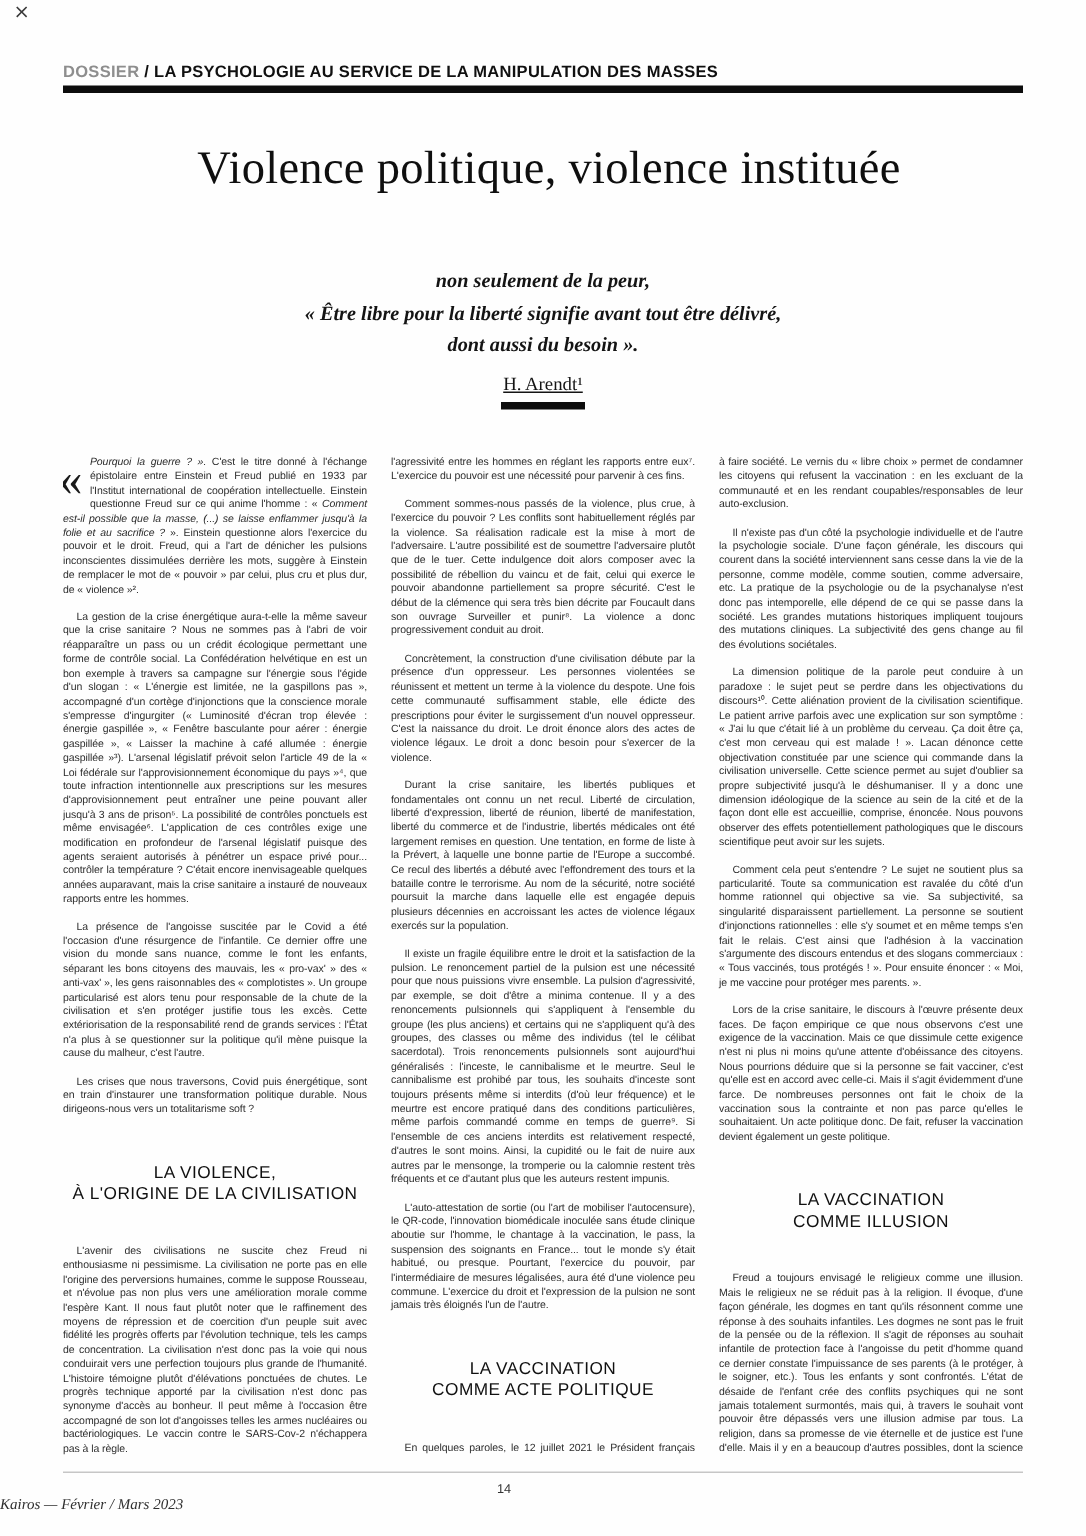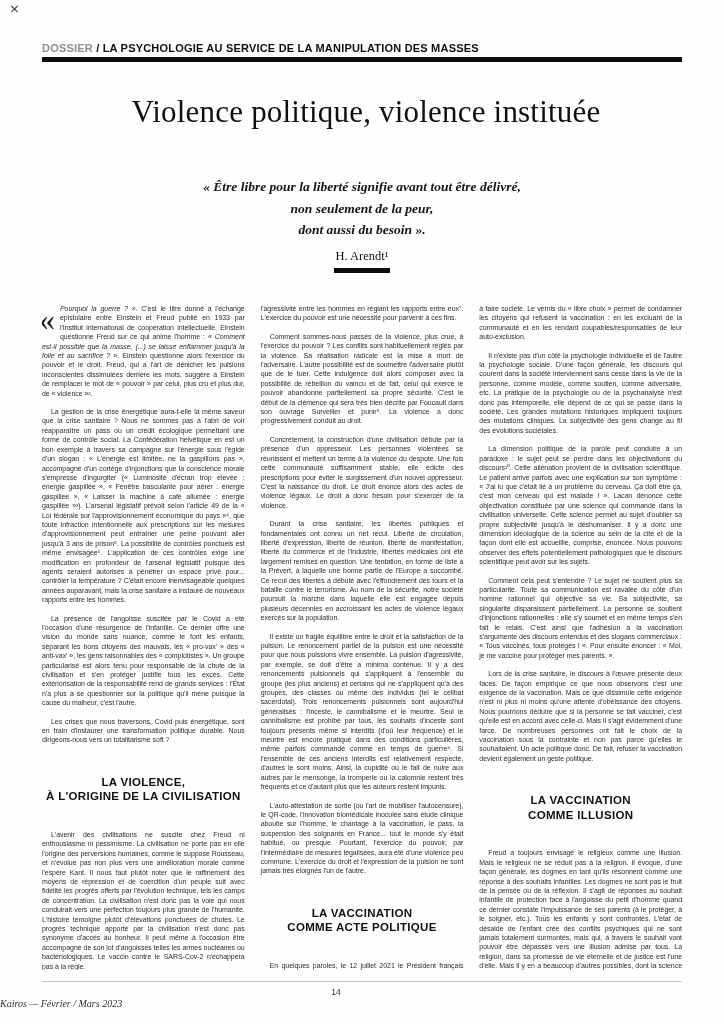--- a/index.html
+++ b/index.html
@@ -35,21 +35,21 @@
     margin:4px;
   }
 
   .epigraph {
     position:absolute; top:176px; left:0; width:724px;
     text-align:center; font-family:"Liberation Serif", serif;
     font-style:italic; font-weight:bold;
     font-size:13.5px; line-height:21.5px; color:#141414;
   }
   .epigraph-author {
-    font-style:normal; font-weight:normal; font-size:12.5px; margin-top:5px;
+    font-style:normal; font-weight:normal; font-size:12.5px; margin-top:5px;text-decoration:underline;
   }
 
   .divider {
     position:absolute; top:268px; left:334px; width:56px; height:4.5px;
     background:#0d0d0d;
   }
 
   .columns {
     position:absolute; top:304px; left:42px; width:640px; height:666px;
     display:flex; gap:16px; overflow:hidden;
@@ -64,21 +64,21 @@
   .para.opening, .para.noindent { text-indent:0; }
   .it { font-style:italic; }
   .dropquote {
     float:left;
     font-family:"Liberation Serif", serif;
     font-size:32px; line-height:26px; height:27px;
     padding:2px 5px 0 0; margin-left:-3px;
     color:#1a1a1a; font-style:normal;
   }
   .col-heading {
-    font-size:11.5px; font-weight:bold; text-align:center;
+    font-size:11.5px; font-weight:normal; text-align:center;
     letter-spacing:0.3px; line-height:14.5px;
     margin:30px 0 26px; color:#101010; text-indent:0;
   }
 
   .footer-rule {
     position:absolute; top:981px; left:42px; right:42px;
     height:1px; background:#c6c6c6;
   }
   .page-number {
     position:absolute; top:987px; left:0; width:672px;
@@ -98,22 +98,22 @@
   <span class="close-x">×</span>
 
   <div class="kicker">
     <span class="section">DOSSIER</span><span> / </span><span>LA PSYCHOLOGIE AU SERVICE DE LA MANIPULATION DES MASSES</span>
   </div>
   <div class="kicker-rule"></div>
 
   <h1 class="headline">Violence politique, violence instituée</h1>
 
   <div class="epigraph">
+    <div>non seulement de la peur,</div>
     <div>« Être libre pour la liberté signifie avant tout être délivré,</div>
-    <div>non seulement de la peur,</div>
     <div>dont aussi du besoin ».</div>
     <div class="epigraph-author">H. Arendt¹</div>
   </div>
 
   <div class="divider"></div>
 
   <div class="columns">
     <div class="col">
         <p class="para opening"><span class="dropquote">«</span><span class="it">Pourquoi la guerre ? ».</span><span> C'est le titre donné à l'échange épistolaire entre Einstein et Freud publié en 1933 par l'Institut international de coopération intellectuelle. Einstein questionne Freud sur ce qui anime l'homme : « </span><span class="it">Comment est-il possible que la masse, (...) se laisse enflammer jusqu'à la folie et au sacrifice ? </span><span>». Einstein questionne alors l'exercice du pouvoir et le droit. Freud, qui a l'art de dénicher les pulsions inconscientes dissimulées derrière les mots, suggère à Einstein de remplacer le mot de « pouvoir » par celui, plus cru et plus dur, de « violence »².</span></p>
         <p class="para"><span>La gestion de la crise énergétique aura-t-elle la même saveur que la crise sanitaire ? Nous ne sommes pas à l'abri de voir réapparaître un pass ou un crédit écologique permettant une forme de contrôle social. La Confédération helvétique en est un bon exemple à travers sa campagne sur l'énergie sous l'égide d'un slogan : « L'énergie est limitée, ne la gaspillons pas », accompagné d'un cortège d'injonctions que la conscience morale s'empresse d'ingurgiter (« Luminosité d'écran trop élevée : énergie gaspillée », « Fenêtre basculante pour aérer : énergie gaspillée », « Laisser la machine à café allumée : énergie gaspillée »³). L'arsenal législatif prévoit selon l'article 49 de la « Loi fédérale sur l'approvisionnement économique du pays »⁴, que toute infraction intentionnelle aux prescriptions sur les mesures d'approvisionnement peut entraîner une peine pouvant aller jusqu'à 3 ans de prison⁵. La possibilité de contrôles ponctuels est même envisagée⁶. L'application de ces contrôles exige une modification en profondeur de l'arsenal législatif puisque des agents seraient autorisés à pénétrer un espace privé pour... contrôler la température ? C'était encore inenvisageable quelques années auparavant, mais la crise sanitaire a instauré de nouveaux rapports entre les hommes.</span></p>

